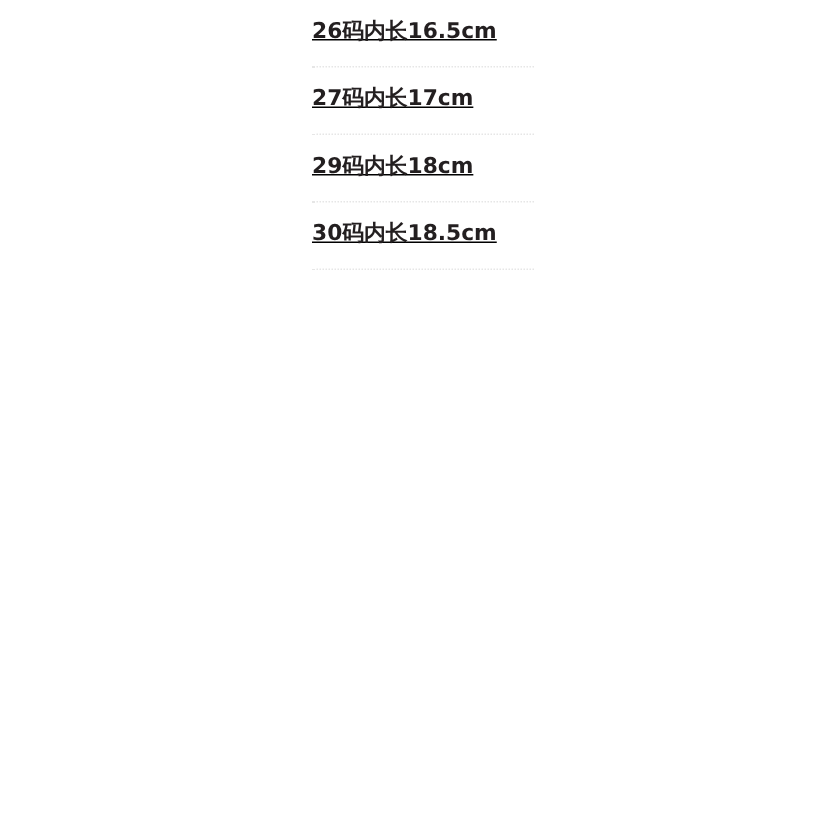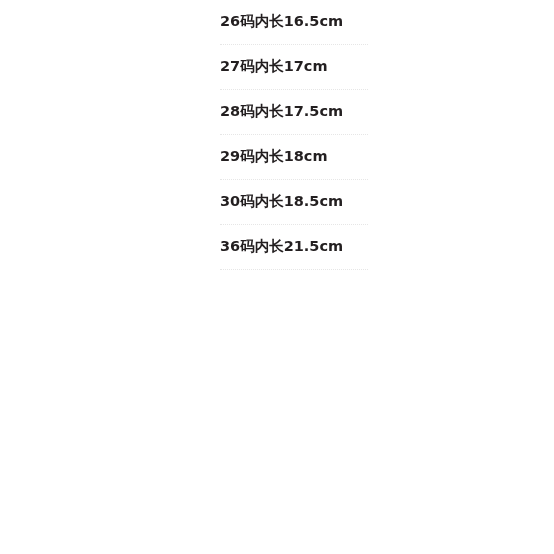--- a/index.html
+++ b/index.html
@@ -17,23 +17,24 @@
     width: 554px;
     height: 554px;
     background: #ffffff;
     overflow: hidden;
     margin: 0;
   }
 
   
   .size-list {
     position: absolute;
-    left: 220px;
+    left: 208px;
     top: 0;
     width: 148px;
+    text-decoration: underline;
   }
 
   .size-row {
     position: relative;
     height: 45px;
     box-sizing: border-box;
     
     border-bottom: 1px dotted #e6e6e6;
     display: flex;
     align-items: center;
@@ -58,36 +59,30 @@
   <div class="size-list">
 
     <div class="size-row">
       <span class="size-row-label">26码内长16.5cm</span>
     </div>
 
     <div class="size-row">
       <span class="size-row-label">27码内长17cm</span>
     </div>
 
-    <div class="size-row">
-      <span class="size-row-label">28码内长17.5cm</span>
-    </div>
 
     <div class="size-row">
       <span class="size-row-label">29码内长18cm</span>
     </div>
 
     <div class="size-row">
       <span class="size-row-label">30码内长18.5cm</span>
     </div>
 
 
 
 
 
 
-    <div class="size-row">
-      <span class="size-row-label">36码内长21.5cm</span>
-    </div>
 
 
   </div>
 </div>
 
 </body></html>

